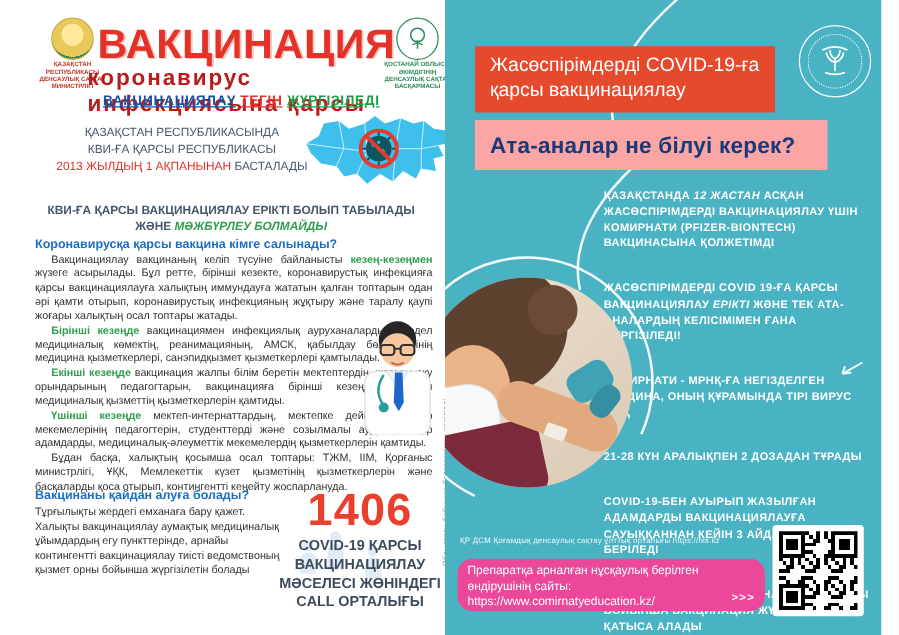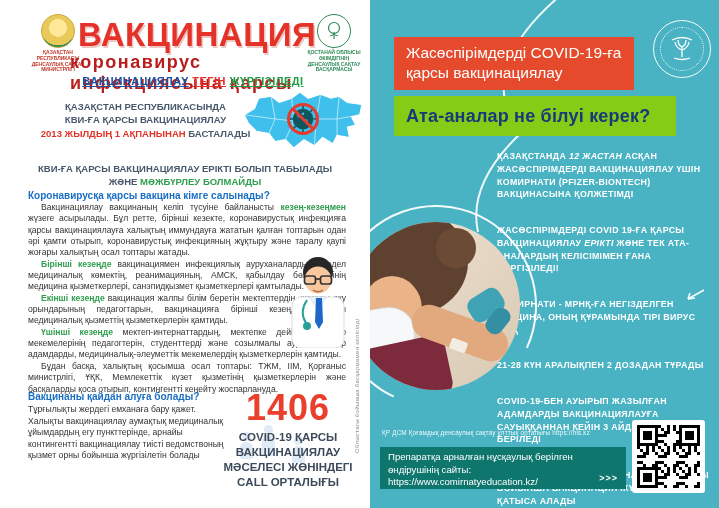--- a/index.html
+++ b/index.html
@@ -17,26 +17,26 @@
   .logo-cap { font-size:5px; line-height:1.15; margin-top:2px; font-weight:bold; }
   .logo-cap.red { color:#c0392b; }
   .logo-cap.green { color:#2e8b57; }
 
   .big-title { left:78px; top:16px; width:230px; text-align:center; font-size:33px; font-weight:800; color:#e53228; letter-spacing:.5px; text-shadow:1.5px 1.5px 0 rgba(180,30,20,.25); }
   .sub-title { left:70px; top:52px; width:246px; text-align:left; font-size:18px; font-weight:800; color:#b91c1c; letter-spacing:1.5px; }
   .free-line { left:55px; top:75px; width:276px; text-align:center; font-size:11px; font-weight:700; letter-spacing:.5px; }
   .free-line span { text-decoration:underline; }
   .fl-blue { color:#1553a5; } .fl-red { color:#e53228; } .fl-green { color:#1f9e46; }
 
-  .start-block { left:38px; top:100px; width:215px; text-align:center; font-size:9.5px; font-weight:700; color:#47586b; line-height:1.4; }
+  .start-block { left:38px; top:100px; width:215px; text-align:center; font-size:9.5px; font-weight:400; color:#47586b; line-height:1.4; }
   .start-red { color:#e53228; }
   .map-wrap { left:240px; top:88px; width:126px; height:66px; }
 
   .voluntary { left:25px; top:162px; width:320px; text-align:center; font-size:9.5px; font-weight:700; color:#47586b; line-height:1.4; }
-  .vol-green { color:#2f9e4e; }
+  .vol-green { color:#2f9e4e;font-style:italic; }
 
   .q-head { font-size:10px; font-weight:700; color:#1a6fc4; }
   .q1 { left:28px; top:190px; width:300px; }
   .paras { left:28px; top:202px; width:318px; font-size:8.6px; color:#333; line-height:1.32; text-align:justify; }
   .paras p { text-indent:13px; }
   .p-green { color:#2f9e4e; font-weight:700; }
 
   .doctor { left:287px; top:252px; width:62px; height:96px; }
 
   .q2 { left:28px; top:391px; width:250px; }
@@ -46,47 +46,47 @@
   .call-number { font-size:36px; font-weight:800; color:#e8402c; line-height:1; letter-spacing:1px; }
   .call-label { margin-top:4px; font-size:11.5px; font-weight:800; color:#3c4a5a; line-height:1.3; }
 
   .person { position:absolute; width:13px; opacity:.5; z-index:1; }
   .person .head { width:9px; height:9px; border-radius:50%; background:#c5d9ee; margin:0 auto; }
   .person .torso { width:13px; height:17px; border-radius:6px 6px 2px 2px; background:#c5d9ee; margin-top:1px; }
 
   .side-note { left:354px; top:258px; height:195px; writing-mode:vertical-rl; transform:rotate(180deg); font-size:6px; color:#8f8f8f; letter-spacing:.3px; white-space:nowrap; }
 
   
-  .rp { position:absolute; left:370px; top:0; width:349px; height:508px; background:#49b3c3; overflow:hidden; }
+  .rp { position:absolute; left:356px; top:0; width:349px; height:508px; background:#49b3c3; overflow:hidden; }
   .deco { position:absolute; inset:0; pointer-events:none; }
 
   .rp-logo { position:absolute; left:283px; top:20px; width:58px; height:58px; border:1.5px solid rgba(255,255,255,.95); border-radius:50%; display:flex; align-items:center; justify-content:center; }
   .rp-logo-inner { width:44px; height:44px; border:1px dotted rgba(255,255,255,.9); border-radius:50%; display:flex; align-items:center; justify-content:center; }
 
   .red-banner { position:absolute; left:24px; top:37px; width:240px; background:#e64a2d; color:#fff; font-size:15.5px; line-height:1.28; padding:6px 10px 7px 12px; }
-  .white-banner { position:absolute; left:24px; top:96px; width:282px; height:40px; background:#84cc16; color:#173a7a; font-size:18px; font-weight:800; line-height:40px; padding-left:12px; letter-spacing:.2px; }
+  .white-banner { position:absolute; left:24px; top:96px; width:282px; height:40px; background:#fca5a5; color:#173a7a; font-size:18px; font-weight:800; line-height:40px; padding-left:12px; letter-spacing:.2px; }
 
   .bullets { position:absolute; left:127px; top:150px; width:214px; display:flex; flex-direction:column; gap:23px; color:#fff; font-size:8.8px; font-weight:600; line-height:1.45; letter-spacing:.35px; }
   .bullets em { font-style:italic; font-weight:800; }
 
   .photo { position:absolute; left:-18px; top:222px; width:168px; height:168px; border-radius:50%; overflow:hidden; background:linear-gradient(135deg,#efe3d2,#d9c9b4); }
   .ph { position:absolute; }
   .ph-hair { left:-14px; top:-16px; width:130px; height:112px; background:#5f4130; border-radius:50%; }
   .ph-curl1 { left:84px; top:6px; width:40px; height:40px; background:#6b4a36; border-radius:50%; }
   .ph-curl2 { left:-8px; top:60px; width:36px; height:36px; background:#6b4a36; border-radius:50%; }
   .ph-face { left:10px; top:54px; width:60px; height:66px; background:#eab388; border-radius:50%; }
   .ph-mask { left:0px; top:86px; width:62px; height:50px; background:#f6f8fa; border:1px solid #dfe5ea; border-radius:36% 44% 40% 40%; transform:rotate(-10deg); }
   .ph-shoulder { left:-14px; top:122px; width:112px; height:62px; background:#7d2b3c; border-radius:14px; transform:rotate(-12deg); }
   .ph-arm { left:58px; top:94px; width:100px; height:34px; background:#e2a87e; border-radius:17px; transform:rotate(20deg); }
   .ph-bandage { left:98px; top:118px; width:17px; height:11px; background:#f3ece2; border-radius:2px; transform:rotate(20deg); }
   .ph-glove1 { left:116px; top:70px; width:36px; height:26px; background:#3fa3b5; border-radius:9px; transform:rotate(-32deg); }
   .ph-glove2 { left:132px; top:90px; width:28px; height:18px; background:#358fa2; border-radius:8px; transform:rotate(-52deg); }
 
   .rp-caption { position:absolute; left:12px; top:429px; width:255px; font-size:6.3px; color:#eef9fb; letter-spacing:.2px; }
-  .rp-redbox { position:absolute; left:10px; top:447px; width:246px; height:42px; background:#0f766e; color:#fff; font-size:9.6px; line-height:1.32; padding:4px 8px; }
+  .rp-redbox { position:absolute; left:10px; top:447px; width:246px; height:42px; background:#ec4899; color:#fff; font-size:9.6px; line-height:1.32; padding:4px 8px;border-radius:12px; }
   .rp-arrows { position:absolute; right:8px; bottom:4px; font-size:9px; font-weight:700; letter-spacing:1px; color:#fff; }
   .qr { position:absolute; left:262px; top:420px; width:73px; height:73px; background:#fff; border-radius:3px; padding:5px; }
   .qr svg { width:100%; height:100%; display:block; }
 </style>
 </head>
 <body>
 
 <div id="poster">
 
   <div class="lp">
@@ -110,21 +110,21 @@
           <circle cx="11" cy="8" r="5.5" fill="none" stroke="#2e8b57" stroke-width="1.2"></circle>
           <line x1="11" y1="12" x2="11" y2="19" stroke="#2e8b57" stroke-width="1.2"></line>
           <path d="M7,16 Q11,13 15,16" fill="none" stroke="#2e8b57" stroke-width="1"></path>
         </svg>
       </div>
       <div class="logo-cap green">ҚОСТАНАЙ ОБЛЫСЫ ӘКІМДІГІНІҢ ДЕНСАУЛЫҚ САҚТАУ БАСҚАРМАСЫ</div>
     </div>
 
     <div class="abs start-block">
       <div>ҚАЗАҚСТАН РЕСПУБЛИКАСЫНДА</div>
-      <div>КВИ-ҒА ҚАРСЫ ВАКЦИНАЦИЯЛАУ</div>
+      <div>КВИ-ҒА ҚАРСЫ РЕСПУБЛИКАСЫ</div>
       <div>
         <span class="start-red">2013 ЖЫЛДЫҢ 1 АҚПАНЫНАН</span>
         <span>БАСТАЛАДЫ</span>
       </div>
     </div>
 
     <div class="abs map-wrap">
       <svg width="126" height="66" viewBox="0 0 122 64">
         <path d="M8,34 L4,26 L14,20 L18,10 L30,8 L38,14 L50,10 L58,4 L66,10 L78,6 L88,10 L96,8 L104,14 L118,16 L116,26 L108,28 L112,36 L104,38 L106,48 L94,46 L90,54 L80,48 L72,56 L62,50 L52,58 L44,50 L34,52 L28,44 L16,42 Z" fill="#3fc0ec" stroke="#ffffff" stroke-width="1"></path>
         <g stroke="#ffffff" stroke-width="0.7" opacity="0.8" fill="none">

